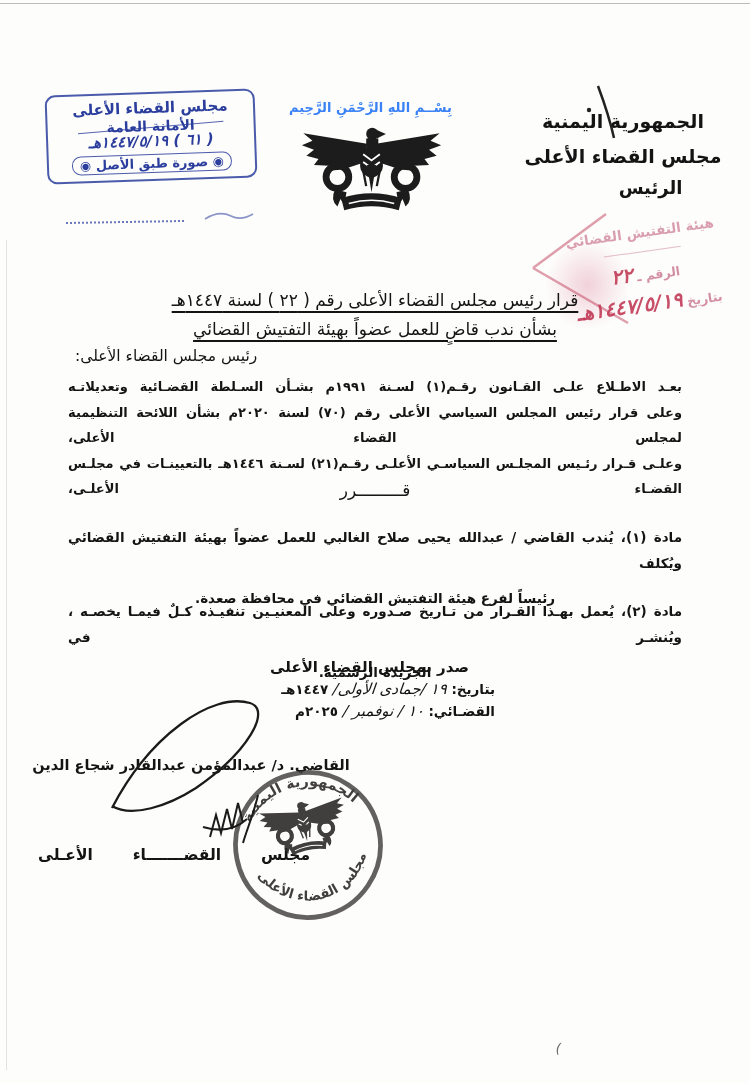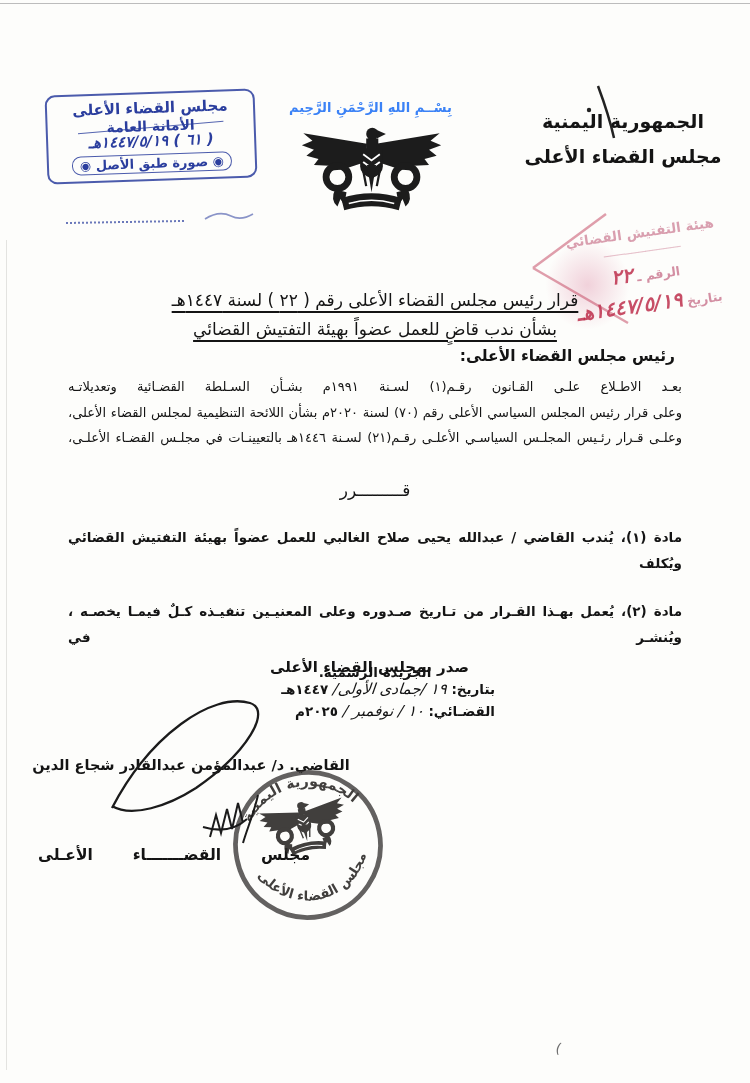--- a/index.html
+++ b/index.html
@@ -47,22 +47,22 @@
   .rs-div { font-size:12px; opacity:.55; margin-top:-4px; }
   .rs-row { font-size:12.5px; font-weight:bold; }
   .rs-hand { font-size:20px; font-weight:bold; color:rgba(183,28,60,.78); font-style:italic; letter-spacing:2px; }
   .rs-smear { left:545px; top:240px; width:85px; height:90px;
     background:radial-gradient(ellipse at center, rgba(216,120,152,.33), rgba(216,120,152,0) 70%); }
 
   
   .title-block { left:75px; top:286px; width:600px; text-align:center; line-height:28px; }
   .title-line { font-size:17px; font-weight:normal; }
   .u { text-decoration:underline; text-underline-offset:5px; text-decoration-thickness:1.6px; }
-  .pre-heading { left:75px; top:347px; width:600px; text-align:right; font-size:15.5px; font-weight:bold; }
-  .preamble { left:68px; top:374px; width:614px; font-size:13px; font-weight:normal; line-height:25.5px; }
+  .pre-heading { left:75px; top:347px; width:600px; text-align:left; font-size:15.5px; font-weight:normal; }
+  .preamble { left:68px; top:374px; width:614px; font-size:13px; font-weight:bold; line-height:25.5px; }
   .just { text-align:justify; text-align-last:justify; }
   .decision { left:75px; top:480px; width:600px; text-align:center; font-size:17px; font-weight:normal; }
   .article { left:68px; width:614px; font-size:13.5px; font-weight:bold; line-height:26px;margin-top:12px; }
   .art-1 { top:512px; } .art-2 { top:586px; }
   .art-l2 { text-align:center; margin-top:9px; }
 
   
   .issuance { left:222px; top:658px; width:295px; text-align:center; }
   .iss-heading { font-size:15px; font-weight:bold; }
   .iss-line { font-size:13.5px; font-weight:bold; text-align:right; padding-right:22px; margin-top:4px; }
@@ -116,20 +116,21 @@
   <div class="abs blue-dotted"></div>
 
   <div class="abs bismillah">بِسْــمِ اللهِ الرَّحْمَنِ الرَّحِيم</div>
   <svg class="abs emblem" viewBox="0 0 200 140">
     <use href="#eagle"></use>
   </svg>
 
   <div class="abs letterhead">
     <div class="lh-country">الجمهورية اليمنية</div>
     <div class="lh-council">مجلس القضاء الأعلى</div>
+    <div class="lh-role">الرئيس</div>
   </div>
 
   <div class="abs rs-smear"></div>
   <div class="abs red-stamp-text">
     <div class="rs-org">هيئة التفتيش القضائي</div>
     <div class="rs-div">ــــــــــــــــــــــ</div>
     <div class="rs-row">
       <span>الرقم ـ</span>
       <span class="rs-hand">٢٢</span>
     </div>
@@ -148,20 +149,21 @@
   <div class="abs preamble">
     <div class="just">بعـد الاطـلاع علـى القـانون رقـم(١) لسـنة ١٩٩١م بشـأن السـلطة القضـائية وتعديلاتـه</div>
     <div class="just">وعلى قرار رئيس المجلس السياسي الأعلى رقم (٧٠) لسنة ٢٠٢٠م بشأن اللائحة التنظيمية لمجلس القضاء الأعلى،</div>
     <div class="just">وعلـى قـرار رئـيس المجلـس السياسـي الأعلـى رقـم(٢١) لسـنة ١٤٤٦هـ بالتعيينـات في مجلـس القضـاء الأعلـى،</div>
   </div>
 
   <div class="abs decision">قـــــــــرر</div>
 
   <div class="abs article art-1">
     <div class="just">مادة (١)، يُندب القاضي / عبدالله يحيى صلاح الغالبي للعمل عضواً بهيئة التفتيش القضائي ويُكلف</div>
+    <div class="art-l2">رئيساً لفرع هيئة التفتيش القضائي في محافظة صعدة.</div>
   </div>
   <div class="abs article art-2">
     <div class="just">مادة (٢)، يُعمل بهـذا القـرار من تـاريخ صـدوره وعلى المعنيـين تنفيـذه كـلٌ فيمـا يخصـه ، ويُنشـر في</div>
     <div class="art-l2">الجريدة الرسمية.</div>
   </div>
 
   <div class="abs issuance">
     <div class="iss-heading">صدر بمجلس القضاء الأعلى</div>
     <div class="iss-line">
       <span>بتاريخ:</span>

